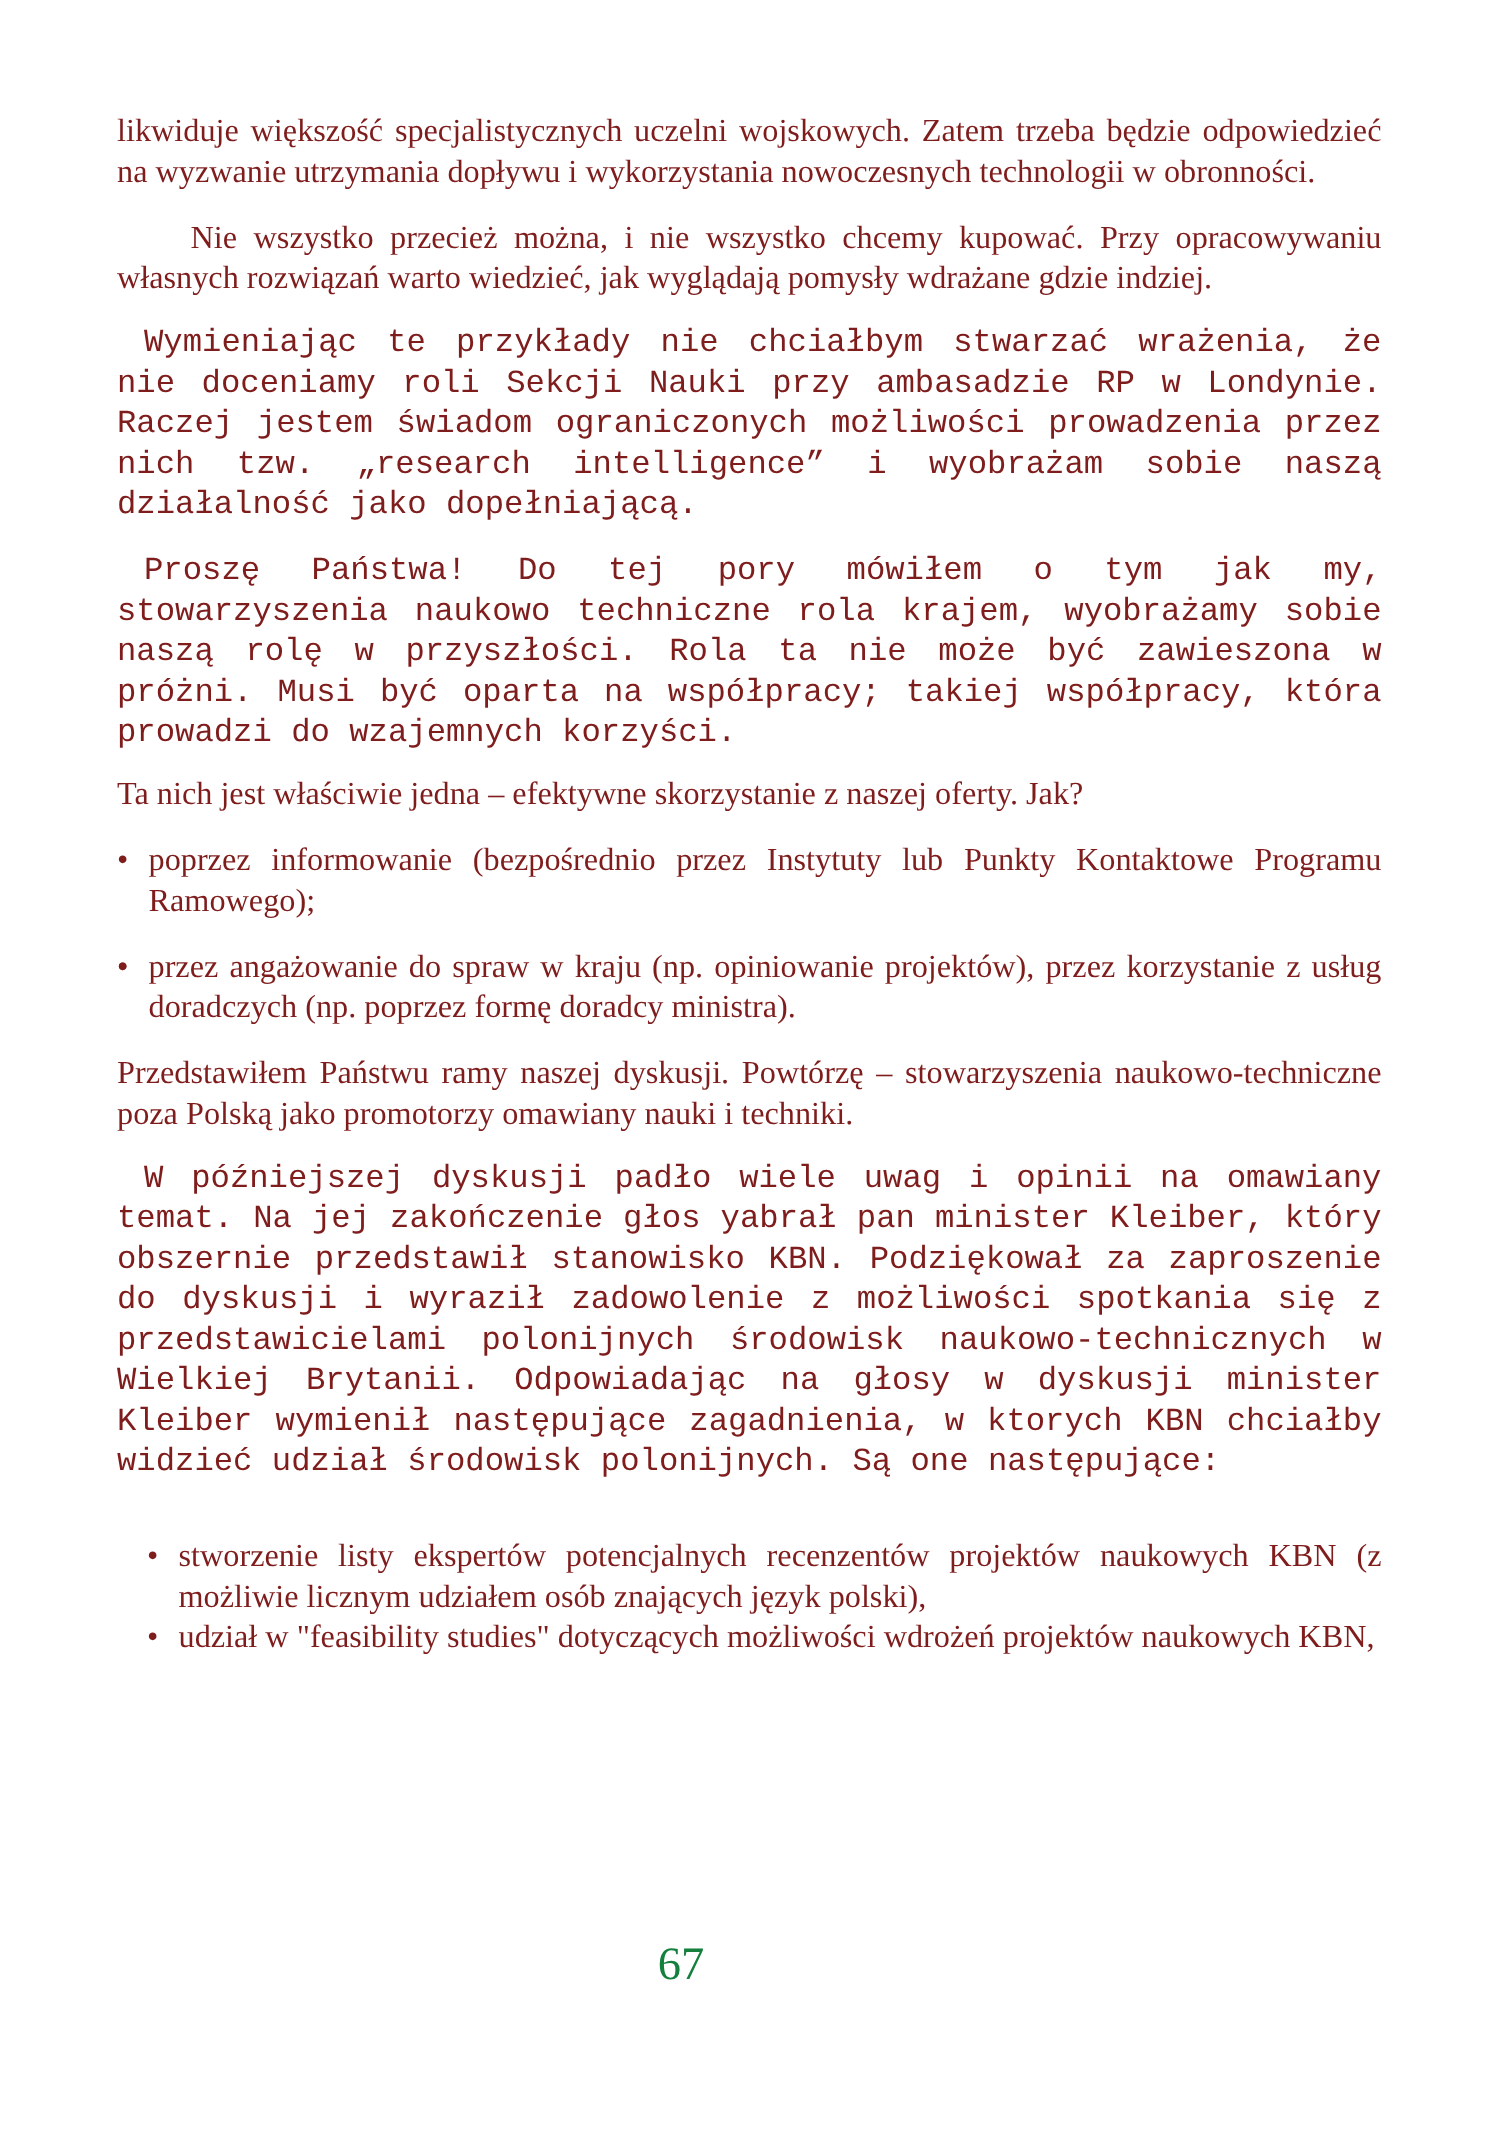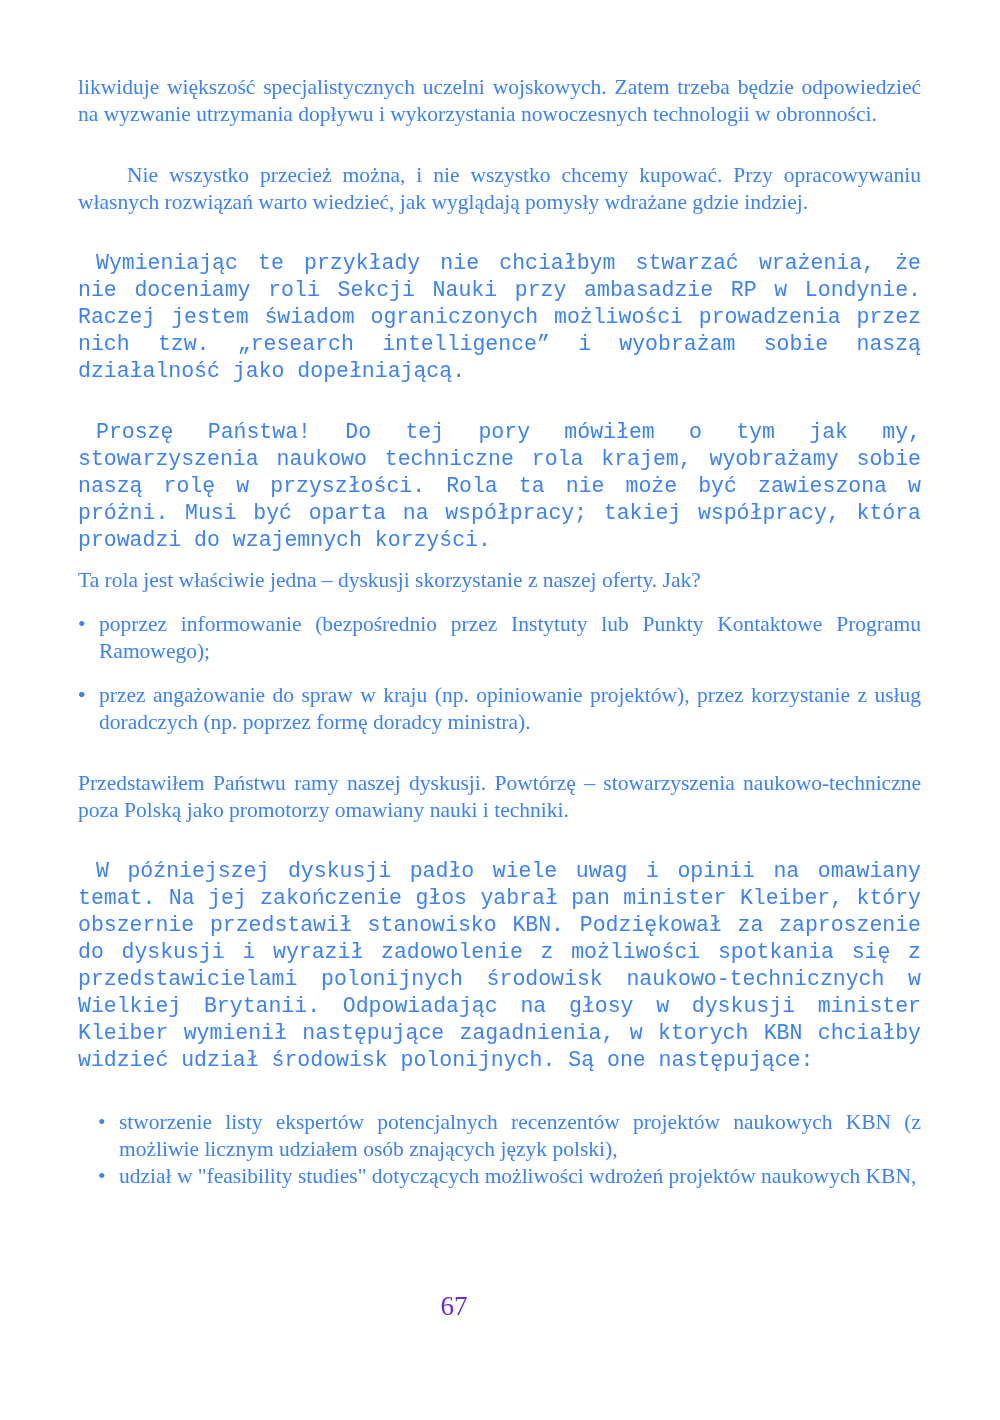--- a/index.html
+++ b/index.html
@@ -1,48 +1,48 @@
 <!DOCTYPE html>
 <html><head>
 <meta charset="utf-8">
 <style>
   html, body { margin: 0; padding: 0; background: #ffffff; }
   body { width: 1000px; height: 1420px; position: relative; overflow: hidden; }
   .page {
     position: absolute; left: 78px; top: 74px; width: 843px;
     font-family: "Liberation Serif", serif;
-    font-size: 21.5px; line-height: 27px; color: #3b82f6;
+    font-size: 21.5px; line-height: 27px; color: #7f1d1d;
   }
   .p { margin: 0; text-align: justify; }
   .indent { text-indent: 18px; font-family: Liberation Mono, monospace; }
   .indent-lg { text-indent: 49px; }
   .gap-m { margin-top: 13px; }
-  .gap-l { margin-top: 34px; }
+  .gap-l { margin-top: 17px; }
   ul.blist { list-style: none; margin: 0; padding: 0; }
   ul.blist li { position: relative; padding-left: 21px; text-align: justify; }
   ul.blist li .bullet {
     position: absolute; left: 0; top: 0; width: 14px; text-align: left;
   }
   ul.blist.l1 li { margin-top: 17px; }
   ul.blist.l2 { margin-left: 20px; margin-top: 35px; }
   ul.blist.l2 li { margin-top: 0; }
   .pagenum {
     position: absolute; left: 0; width: 908px; top: 1291px; text-align: center;
-    font-family: "Liberation Serif", serif; font-size: 27px; color: #6d28d9;
+    font-family: "Liberation Serif", serif; font-size: 31px; color: #15803d;
   }
 </style>
 </head>
 <body>
 
 <div class="page">
   <p class="p">likwiduje większość specjalistycznych uczelni wojskowych.  Zatem trzeba będzie odpowiedzieć na wyzwanie utrzymania dopływu i wykorzystania nowoczesnych technologii w obronności.</p>
   <p class="p indent-lg gap-l">Nie wszystko przecież można, i nie wszystko chcemy kupować.  Przy opracowywaniu własnych rozwiązań warto wiedzieć, jak wyglądają pomysły wdrażane gdzie indziej.</p>
   <p class="p indent gap-l">Wymieniając te przykłady nie chciałbym stwarzać wrażenia, że nie doceniamy roli Sekcji Nauki przy ambasadzie RP w Londynie.  Raczej jestem świadom ograniczonych możliwości prowadzenia przez nich tzw. „research intelligence” i wyobrażam sobie naszą działalność jako dopełniającą.</p>
   <p class="p indent gap-l">Proszę Państwa!  Do tej pory mówiłem o tym jak my, stowarzyszenia naukowo techniczne rola krajem, wyobrażamy sobie naszą rolę w przyszłości.  Rola ta nie może być zawieszona w próżni.  Musi być oparta na współpracy; takiej współpracy, która prowadzi do wzajemnych korzyści.</p>
-  <p class="p gap-m">Ta rola jest właściwie jedna – dyskusji skorzystanie z naszej oferty. Jak?</p>
+  <p class="p gap-m">Ta nich jest właściwie jedna – efektywne skorzystanie z naszej oferty. Jak?</p>
 
   <ul class="blist l1">
     <li>
       <span class="bullet">•</span>
       <span>poprzez informowanie (bezpośrednio przez Instytuty lub Punkty Kontaktowe Programu Ramowego);</span>
     </li>
     <li>
       <span class="bullet">•</span>
     </li>
     <li>

